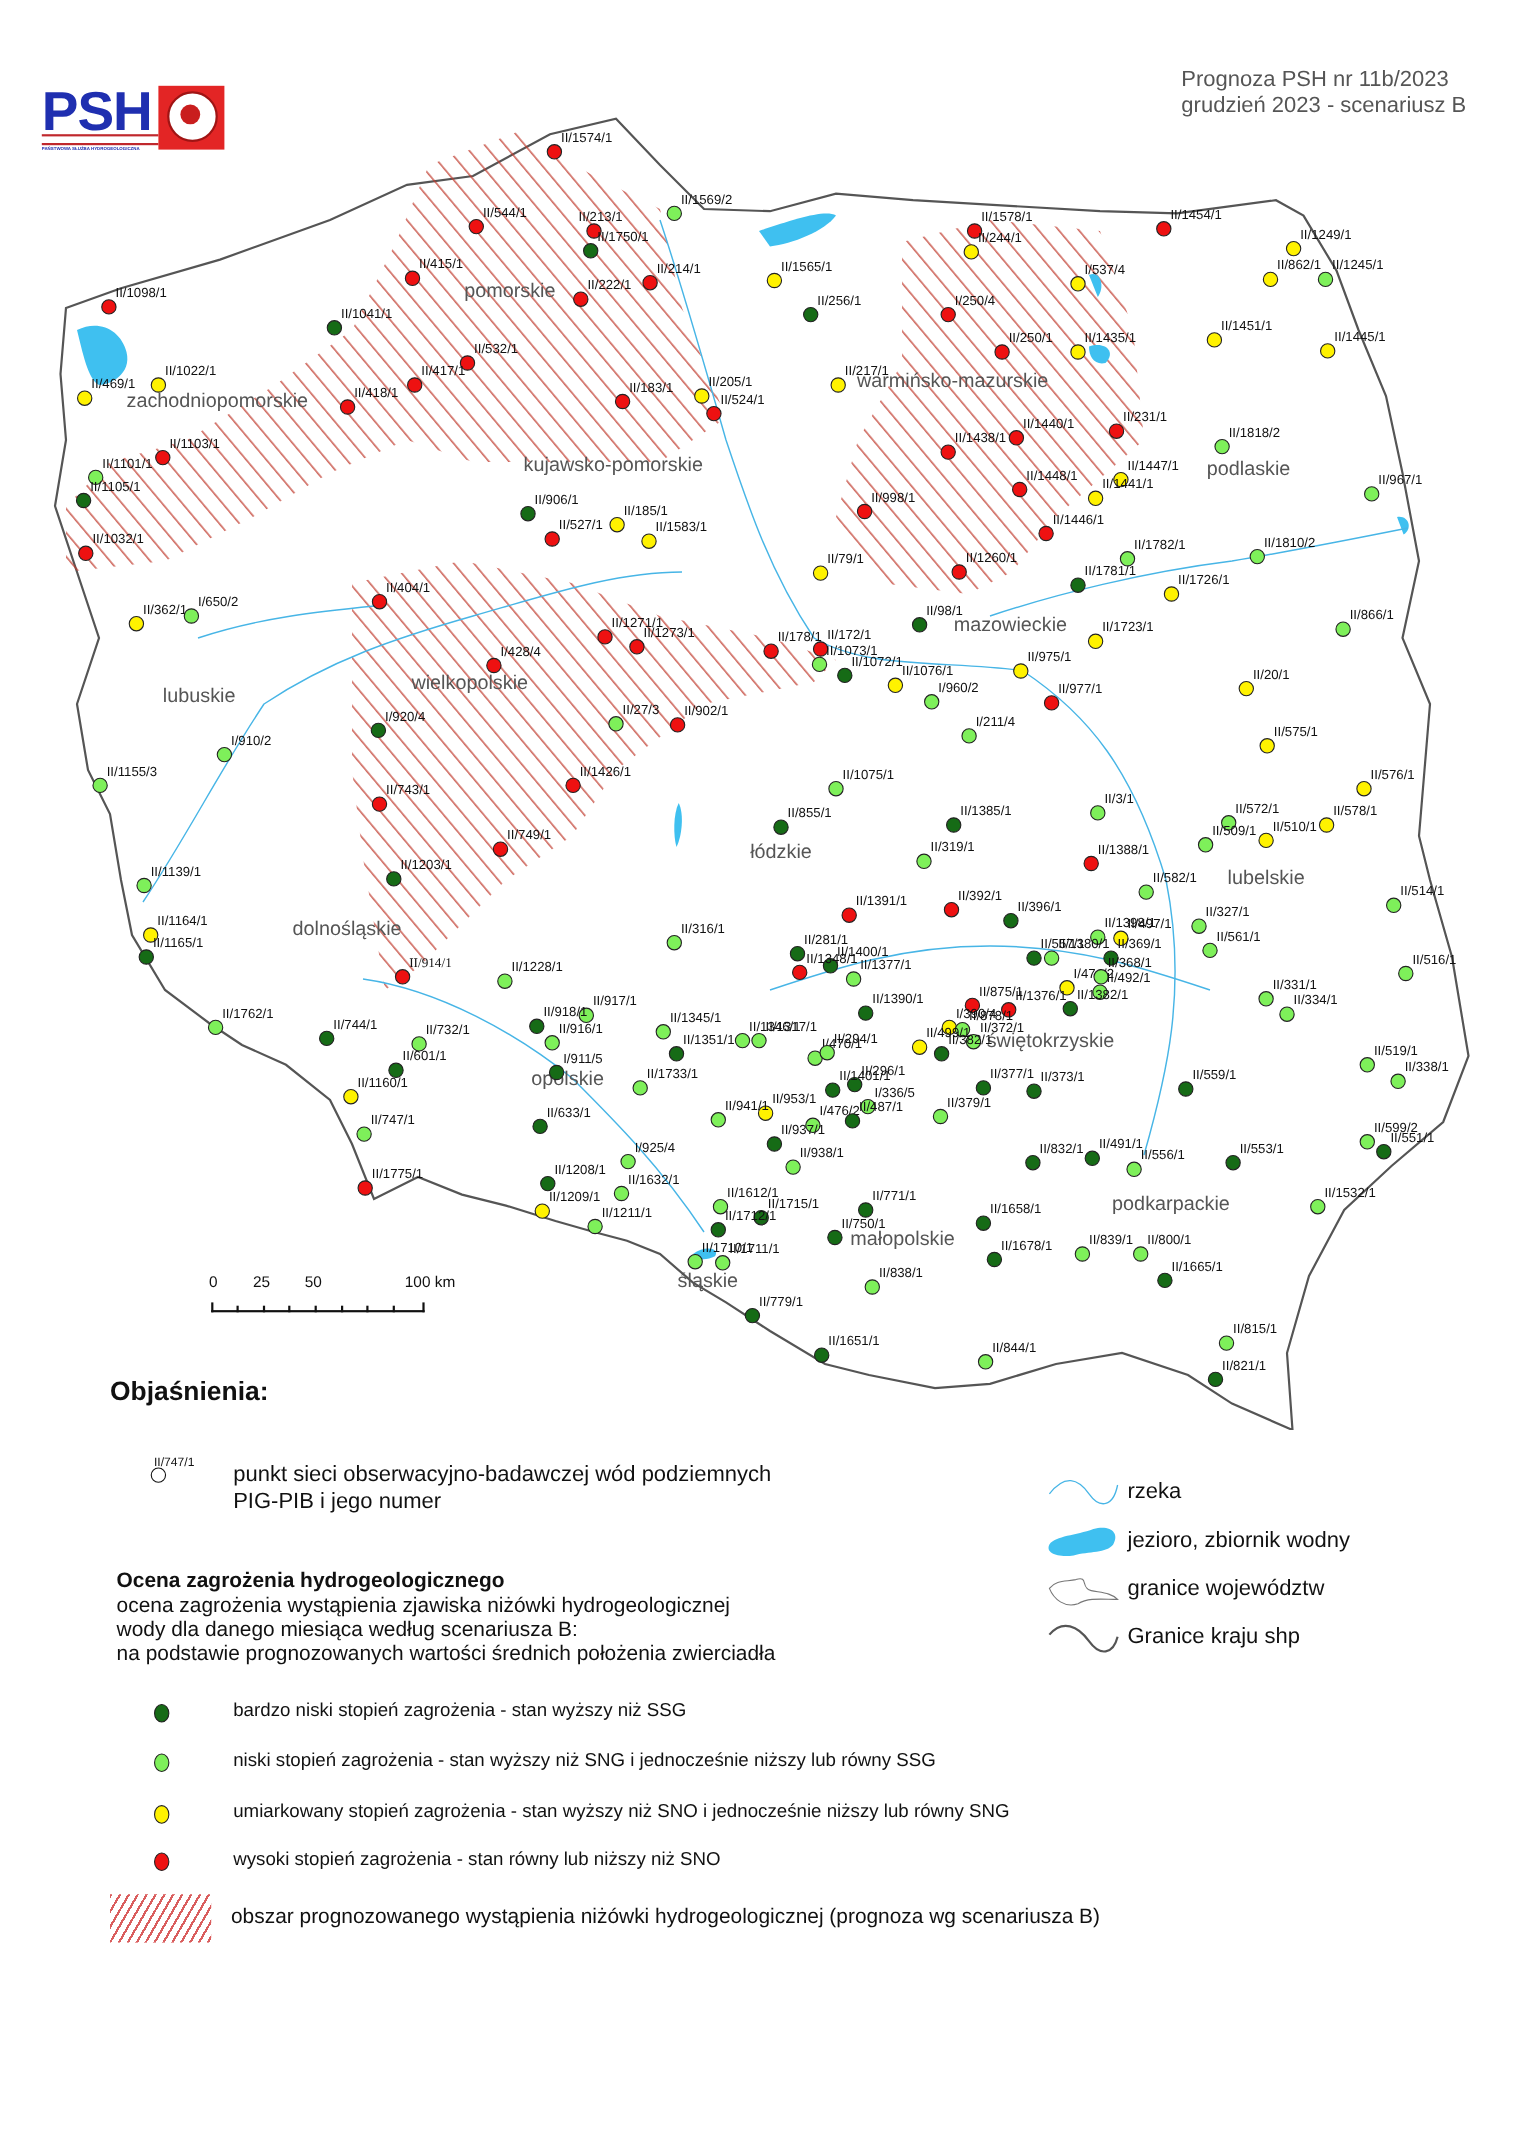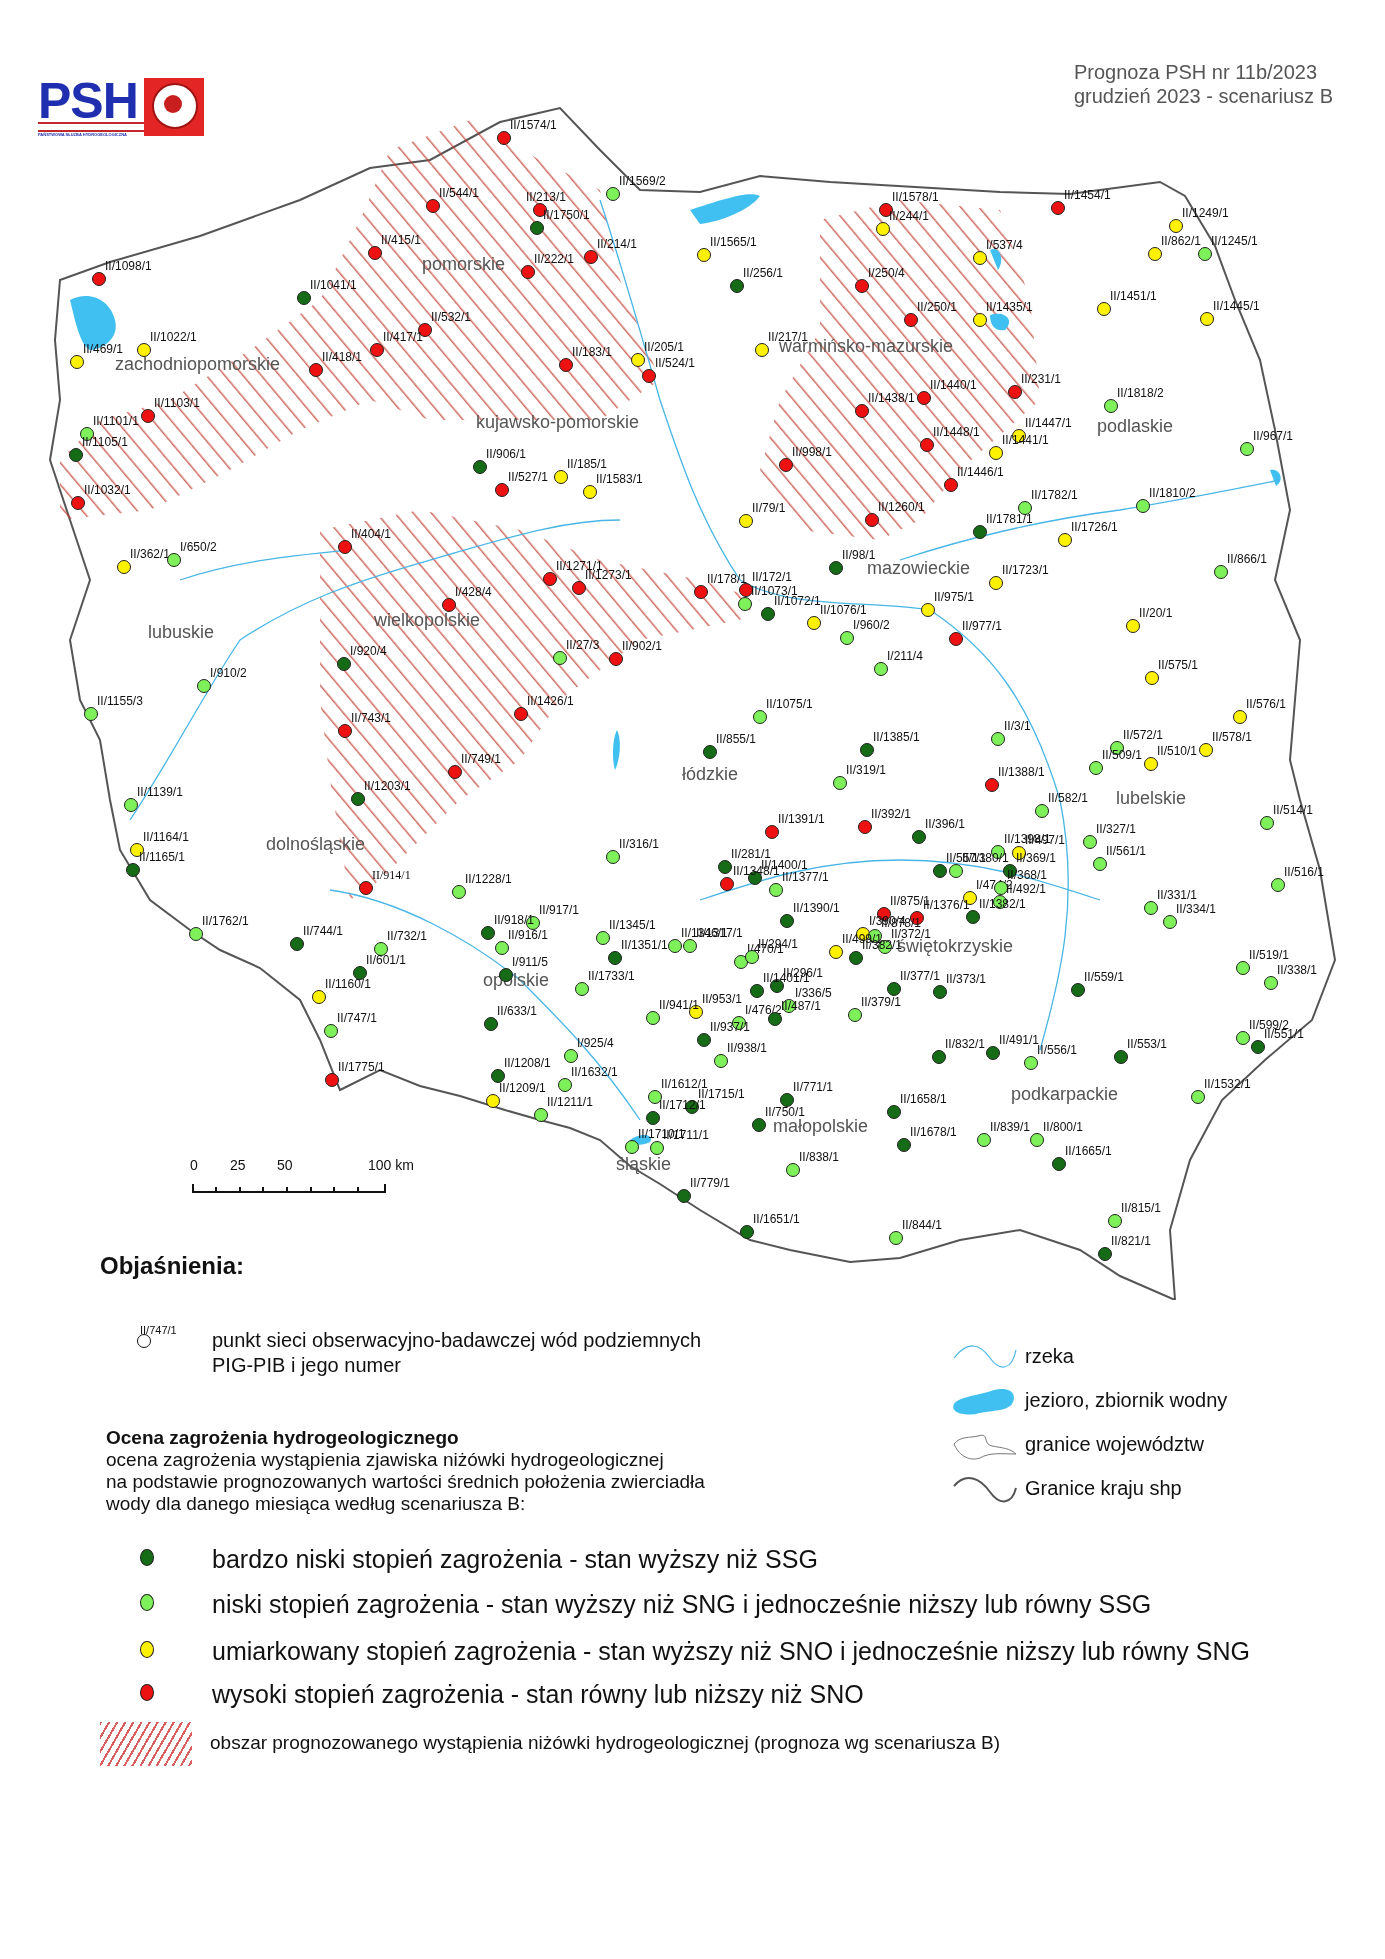--- a/index.html
+++ b/index.html
@@ -25,21 +25,21 @@
   .scale .bar{position:absolute;left:2px;top:27px;width:190px;height:7px;border:2px solid #111;border-top:none;}
   .scale .tick{position:absolute;top:30px;width:2px;height:6px;background:#111;}
   .legend-h{position:absolute;left:100px;top:1252px;font:bold 24px "Liberation Sans",sans-serif;}
   .lg-pt-sym{position:absolute;left:137px;top:1334px;width:12px;height:12px;border:1.5px solid #111;border-radius:50%;}
   .lg-pt-num{position:absolute;left:140px;top:1324px;font-size:11px;}
   .lg-pt-text{position:absolute;left:212px;top:1328px;font-size:20px;line-height:25px;}
   .lg-sub-h{position:absolute;left:106px;top:1403px;font:bold 19px "Liberation Sans",sans-serif;margin-top:24px;}
   .lg-desc{position:absolute;left:106px;top:1449px;font-size:19px;line-height:22px;}
   .lg-cls{position:absolute;left:140px;width:1100px;height:30px;}
   .lg-cls .dot{position:absolute;left:0;top:4px;width:12px;height:15px;border-radius:50%;border:1px solid #222;}
-  .lg-cls .txt{position:absolute;left:72px;top:0;font-size:25px;white-space:nowrap;}
+  .lg-cls .txt{position:absolute;left:72px;top:0;font-size:17px;white-space:nowrap;}
   .lg-hatch{position:absolute;left:100px;top:1722px;width:92px;height:44px;background:repeating-linear-gradient(120deg,rgba(205,40,40,.75) 0 2px,rgba(255,255,255,0) 2px 7px);}
   .lg-hatch-text{position:absolute;left:210px;top:1732px;font-size:19px;white-space:nowrap;}
   .lg-right{position:absolute;left:950px;width:330px;height:34px;}
   .lg-right svg{position:absolute;left:0;top:0;}
   .lg-right .txt{position:absolute;left:75px;top:5px;font-size:20px;white-space:nowrap;}
 </style>
 </head>
 <body>
 
 <div class="logo">
@@ -535,22 +535,22 @@
 <div class="lg-pt-num">II/747/1</div>
 <div class="lg-pt-sym"></div>
 <div class="lg-pt-text">
   <div>punkt sieci obserwacyjno-badawczej wód podziemnych</div>
   <div>PIG-PIB i jego numer</div>
 </div>
 
 <div class="lg-sub-h">Ocena zagrożenia hydrogeologicznego</div>
 <div class="lg-desc">
   <div>ocena zagrożenia wystąpienia zjawiska niżówki hydrogeologicznej</div>
+  <div>wody dla danego miesiąca według scenariusza B:</div>
   <div>na podstawie prognozowanych wartości średnich położenia zwierciadła</div>
-  <div>wody dla danego miesiąca według scenariusza B:</div>
 </div>
 
 <div class="lg-cls" style="top:1545px">
   <div class="dot" style="background:#166b16"></div>
   <div class="txt">bardzo niski stopień zagrożenia - stan wyższy niż SSG</div>
 </div>
 <div class="lg-cls" style="top:1590px">
   <div class="dot" style="background:#7ef05a"></div>
   <div class="txt">niski stopień zagrożenia - stan wyższy niż SNG i jednocześnie niższy lub równy SSG</div>
 </div>

